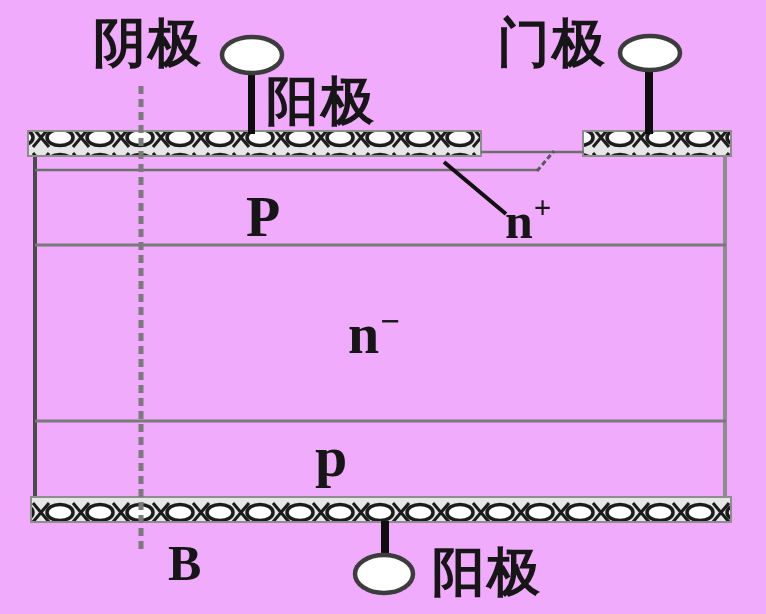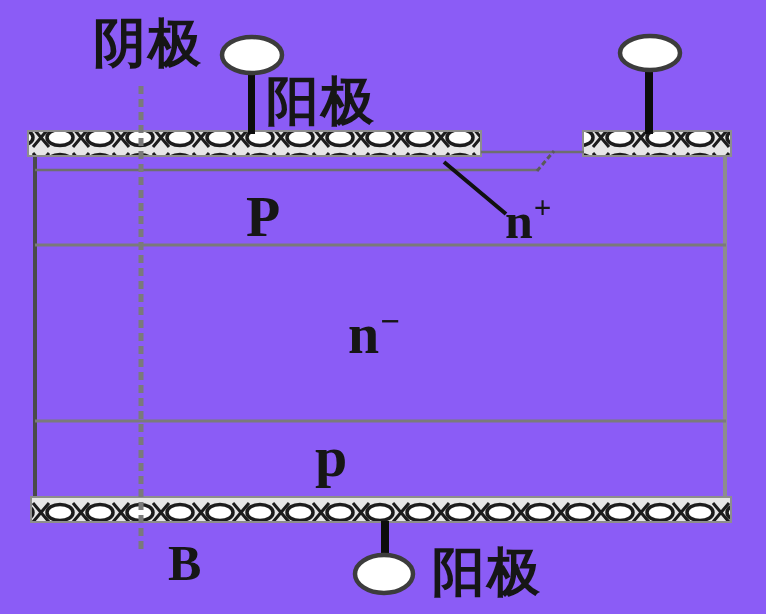--- a/index.html
+++ b/index.html
@@ -4,21 +4,21 @@
 <style>
   html, body {
     margin: 0;
     padding: 0;
     background: #ffffff;
   }
   #canvas {
     position: relative;
     width: 766px;
     height: 614px;
-    background: #8b5cf6;
+    background: #f0abfc;
     overflow: hidden;
     font-family: "DejaVu Sans", sans-serif;
   }
   #shapes {
     position: absolute;
     left: 0;
     top: 0;
   }
   .cjk-label {
     position: absolute;
@@ -93,20 +93,21 @@
 
     <rect x="645" y="68" width="8" height="66" fill="#0d0d0d"></rect>
     <ellipse cx="650" cy="53" rx="30" ry="17" fill="#ffffff" stroke="#3c3c3c" stroke-width="4.5"></ellipse>
 
     <rect x="381" y="521" width="8" height="36" fill="#0d0d0d"></rect>
     <ellipse cx="384" cy="574" rx="29" ry="19" fill="#ffffff" stroke="#3c3c3c" stroke-width="4.5"></ellipse>
   </svg>
 
   <div id="label-cathode" class="cjk-label">阴极</div>
   <div id="label-anode-top" class="cjk-label">阳极</div>
+  <div id="label-gate" class="cjk-label">门极</div>
   <div id="label-anode-bottom" class="cjk-label">阳极</div>
 
   <div id="label-p-top" class="layer-label">P</div>
 
   <div id="label-n-plus" class="layer-label"><span>n</span><sup>+</sup></div>
 
   <div id="label-n-minus" class="layer-label"><span>n</span><sup>−</sup></div>
 
   <div id="label-p-bottom" class="layer-label">p</div>
 

